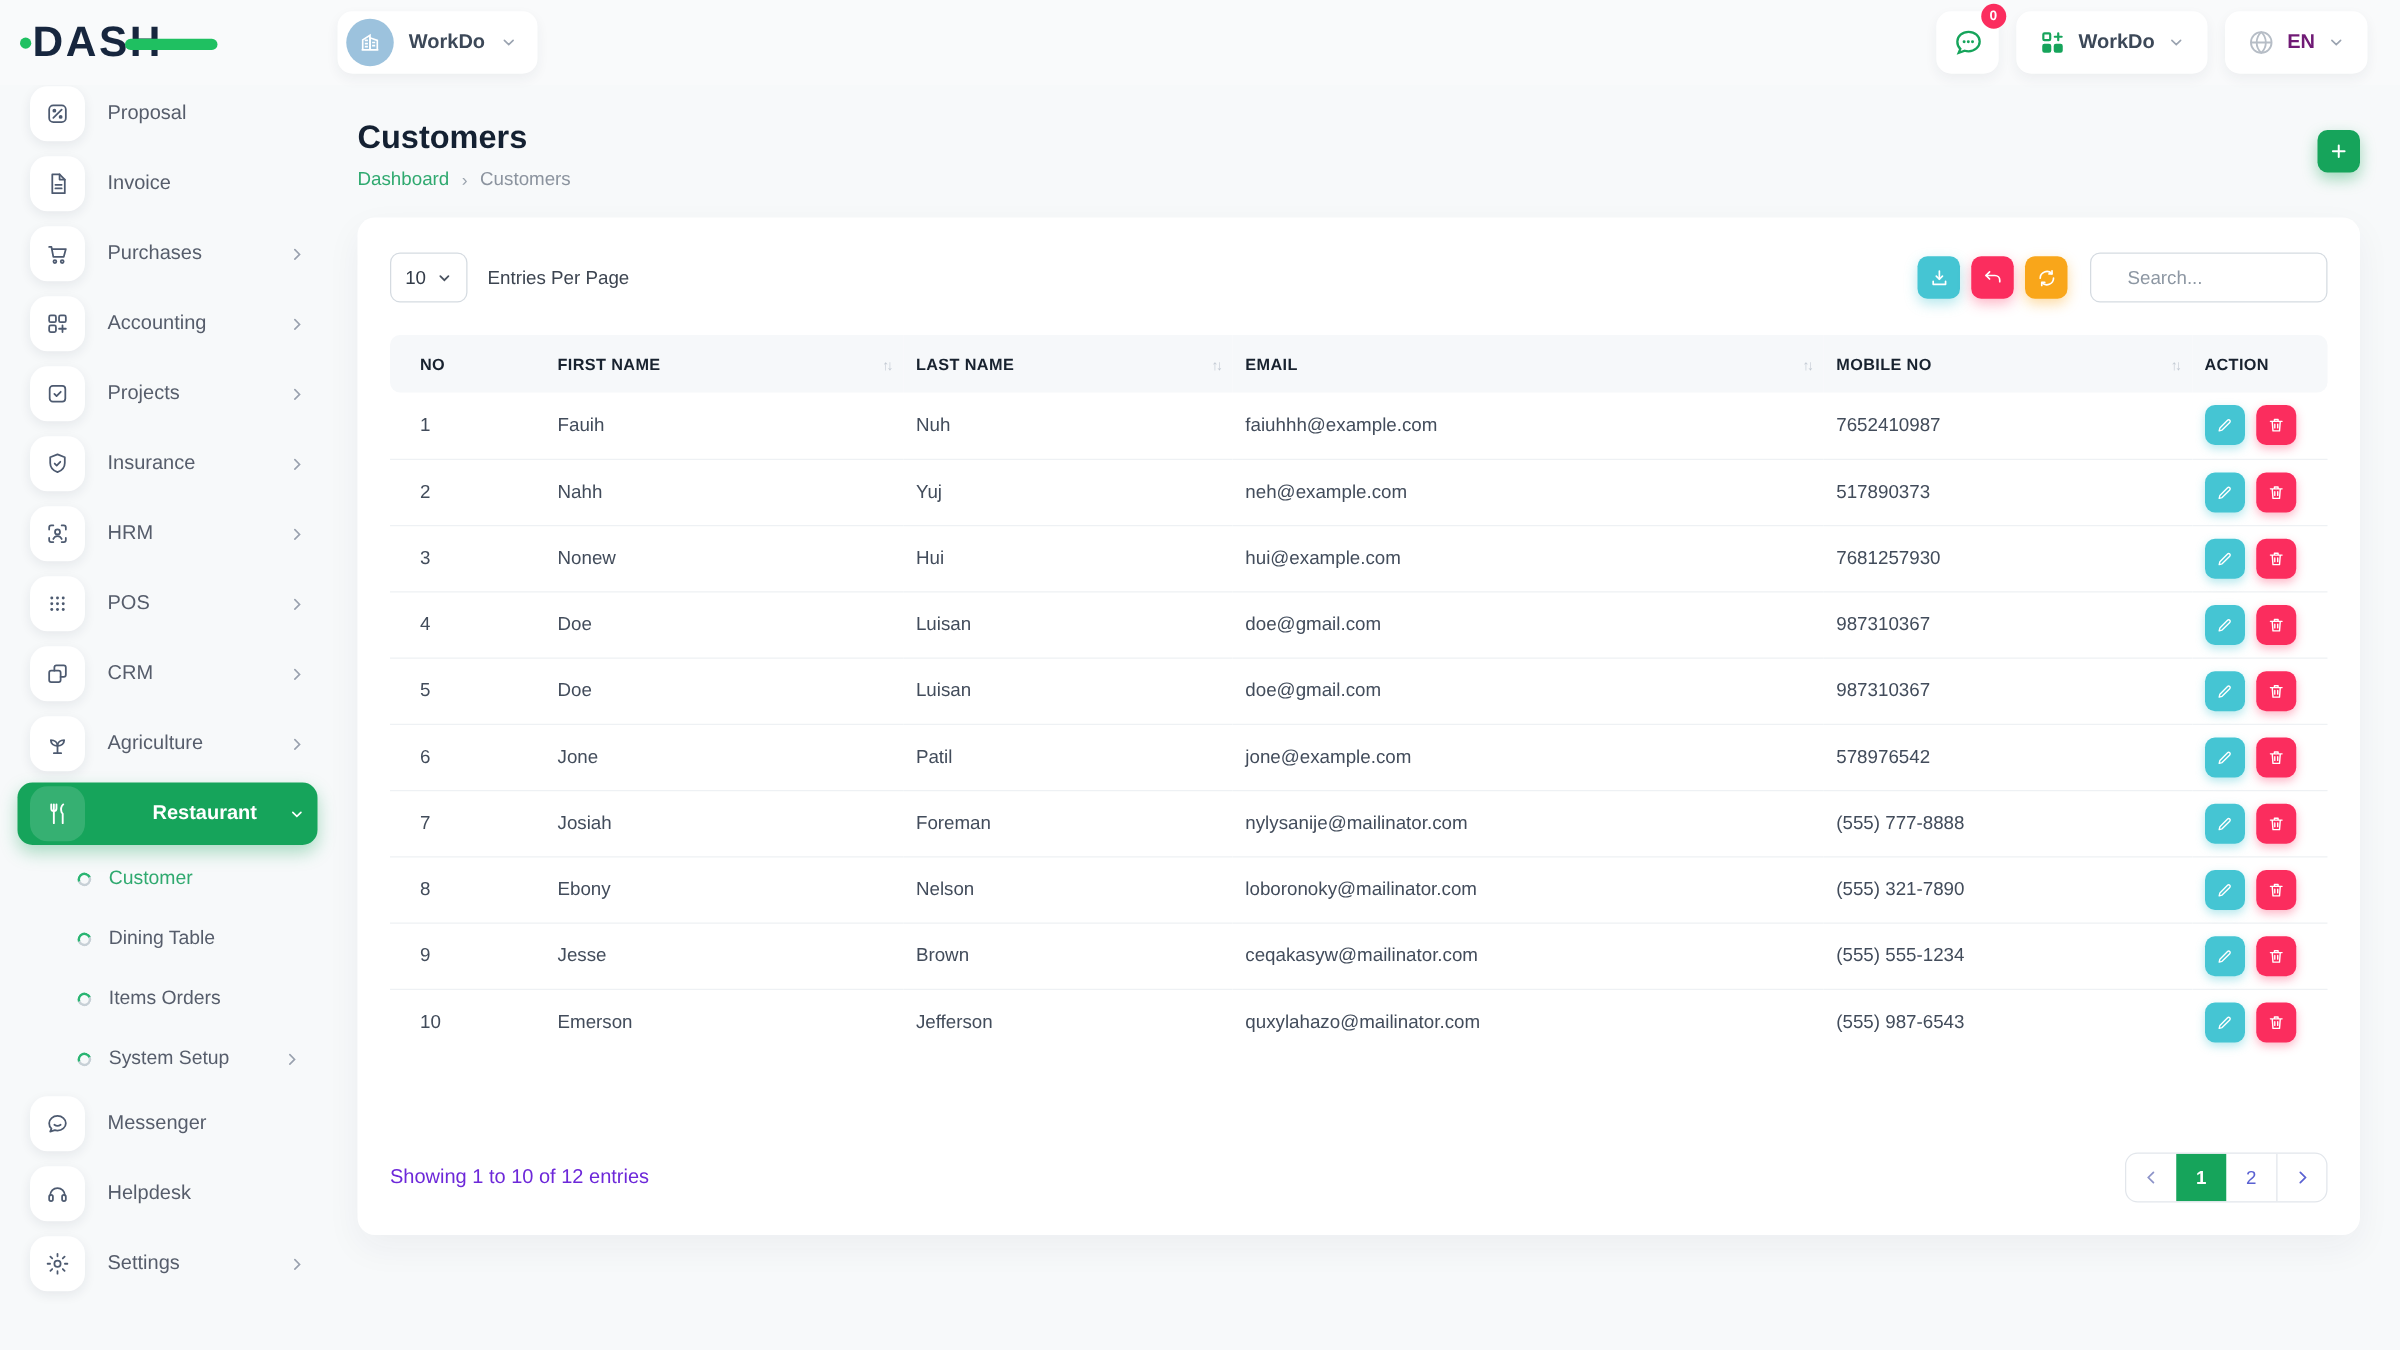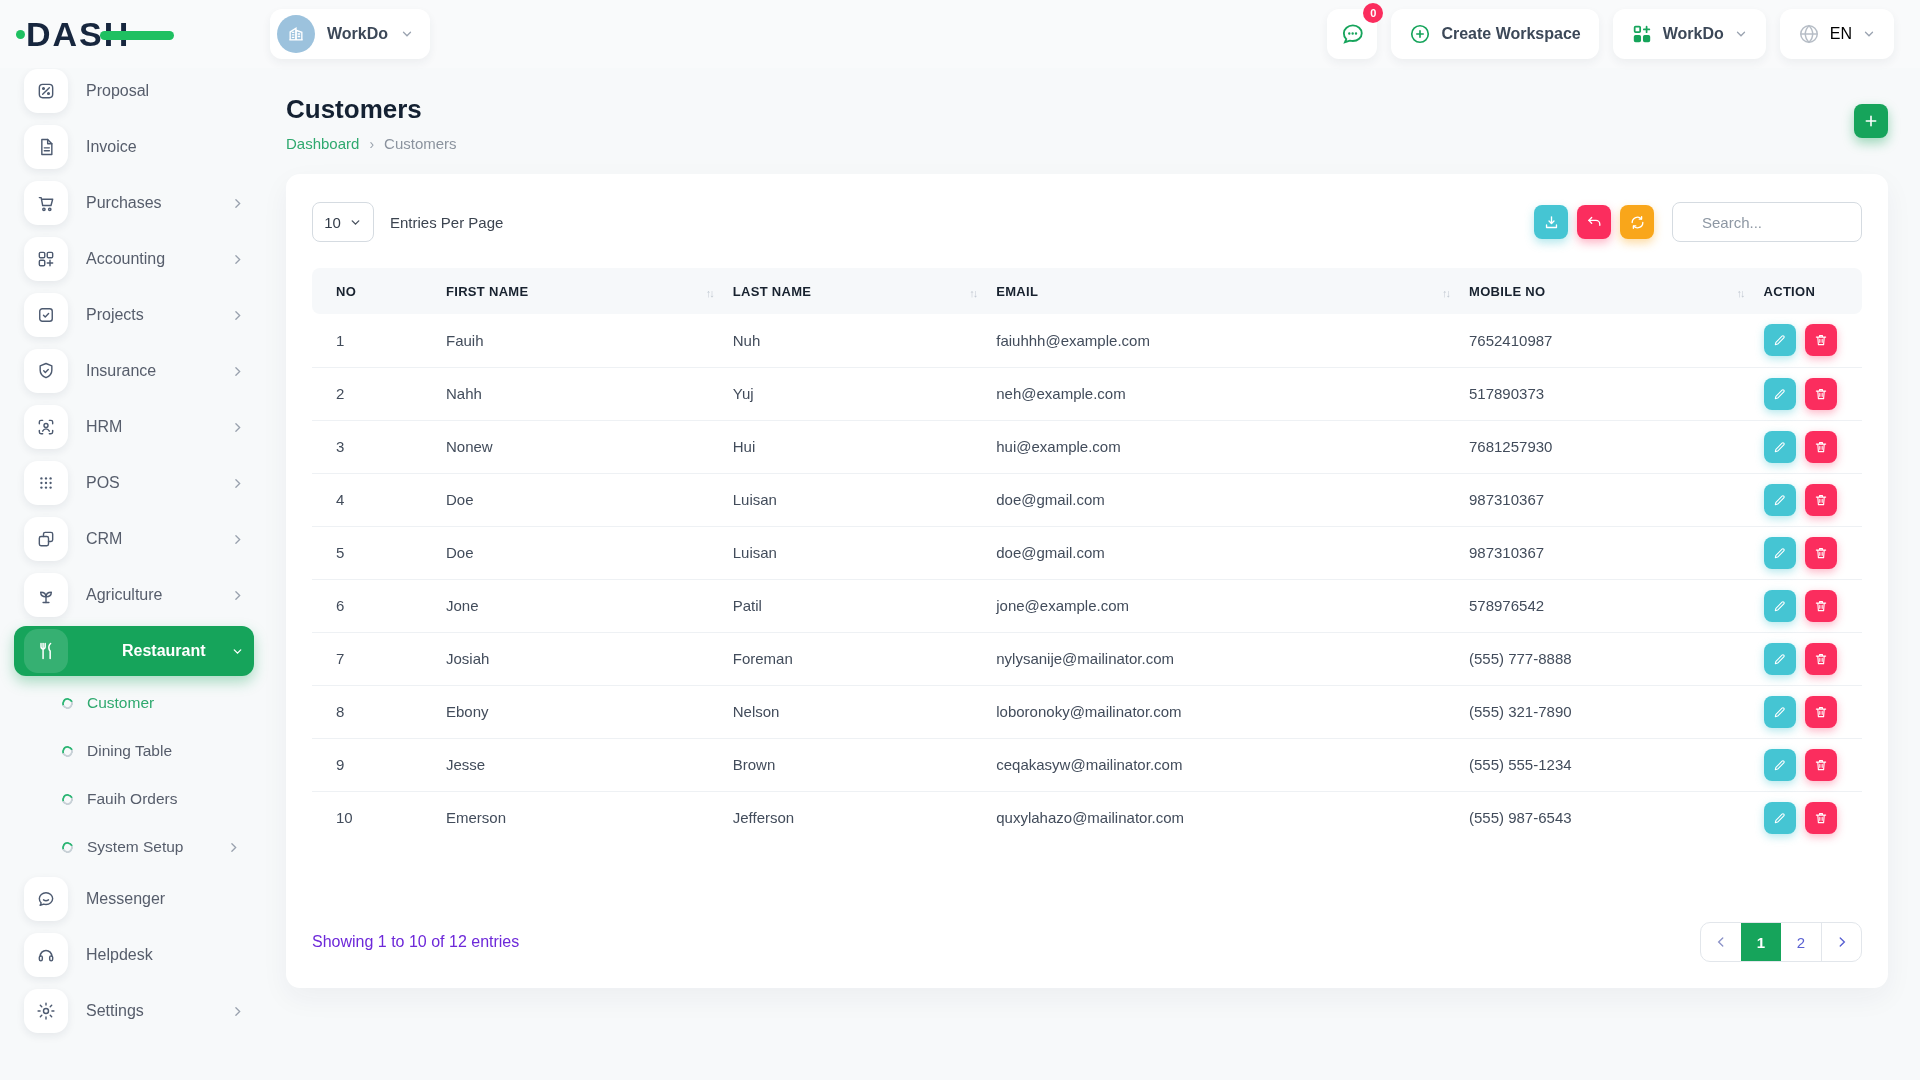--- a/index.html
+++ b/index.html
@@ -26,21 +26,21 @@
   .h-right { display:flex; align-items:center; gap:14px; }
   .icon-pill { position:relative; background:#fff; border-radius:12px; width:50px; height:50px;
     display:flex; align-items:center; justify-content:center;
     box-shadow:0 4px 10px rgba(30,45,70,.06); cursor:pointer; }
   .badge { position:absolute; top:-6px; right:-6px; min-width:20px; height:20px; padding:0 5px;
     background:#fb2d5e; color:#fff; font-size:11px; font-weight:700; border-radius:10px;
     display:flex; align-items:center; justify-content:center; }
   .text-pill { background:#fff; border-radius:12px; height:50px; padding:0 18px;
     display:flex; align-items:center; gap:10px; box-shadow:0 4px 10px rgba(30,45,70,.06);
     font-size:16px; color:#3c4858; font-weight:600; cursor:pointer; }
-  .lang-label { color:#000000; font-weight:400; }
+  .lang-label { color:#701a75; font-weight:700; }
 
   
   .sidebar { position:absolute; top:68px; left:0; bottom:0; width:270px; padding:0 16px 0 14px;
     overflow:hidden; z-index:5; }
   .s-list { margin-top:-5px; }
   .s-item { display:flex; align-items:center; gap:18px; height:56px; cursor:pointer;
     padding:0 10px 0 10px; }
   .s-icon { width:44px; height:44px; flex:0 0 44px; background:#fff; border-radius:14px;
     box-shadow:0 3px 9px rgba(25,40,60,.08); display:flex; align-items:center; justify-content:center;
     color:#4d5a70; }
@@ -147,27 +147,20 @@
 
   <div class="h-right">
     <div class="icon-pill">
       <svg width="26" height="26" viewBox="0 0 24 24" fill="none" stroke="#16a45b" stroke-width="1.7" stroke-linecap="round">
         <path d="M21 11.3c0 4-3.7 7.2-8.2 7.2-1 0-1.9-.1-2.8-.4L5.5 19.6l1.2-2.9a7 7 0 0 1-2.2-5.4c0-4 3.7-7.2 8.3-7.2S21 7.3 21 11.3z"></path>
         <path d="M9.5 11.5h.01M12.6 11.5h.01M15.7 11.5h.01" stroke-width="2.2"></path>
       </svg>
       <span class="badge">0</span>
     </div>
 
-    <div class="text-pill">
-      <svg width="22" height="22" viewBox="0 0 24 24" fill="none" stroke="#16a45b" stroke-width="1.8" stroke-linecap="round">
-        <circle cx="12" cy="12" r="9"></circle>
-          <path d="M12 8.5v7M8.5 12h7"></path>
-      </svg>
-      <span>Create Workspace</span>
-    </div>
 
     <div class="text-pill">
       <svg width="22" height="22" viewBox="0 0 24 24" fill="none" stroke="#16a45b" stroke-width="1.9" stroke-linecap="round">
         <rect x="4" y="4" width="6" height="6" rx="1"></rect>
         <path d="M17 4v6M14 7h6"></path>
         <rect x="4" y="14" width="6" height="6" rx="1" fill="#16a45b"></rect>
         <rect x="14" y="14" width="6" height="6" rx="1" fill="#16a45b"></rect>
       </svg>
       <span>WorkDo</span>
       <span class="chev">
@@ -371,21 +364,21 @@
     <div class="s-sub active">
       <span class="s-bullet"></span>
       <span class="s-sub-label">Customer</span>
     </div>
     <div class="s-sub">
       <span class="s-bullet"></span>
       <span class="s-sub-label">Dining Table</span>
     </div>
     <div class="s-sub">
       <span class="s-bullet"></span>
-      <span class="s-sub-label">Fauih Orders</span>
+      <span class="s-sub-label">Items Orders</span>
     </div>
     <div class="s-sub">
       <span class="s-bullet"></span>
       <span class="s-sub-label">System Setup</span>
       <span class="s-arrow">
         <svg width="13" height="13" viewBox="0 0 24 24" fill="none" stroke="currentColor" stroke-width="2.4" stroke-linecap="round">
             <path d="M9 5l7 7-7 7"></path>
           </svg>
       </span>
     </div>

